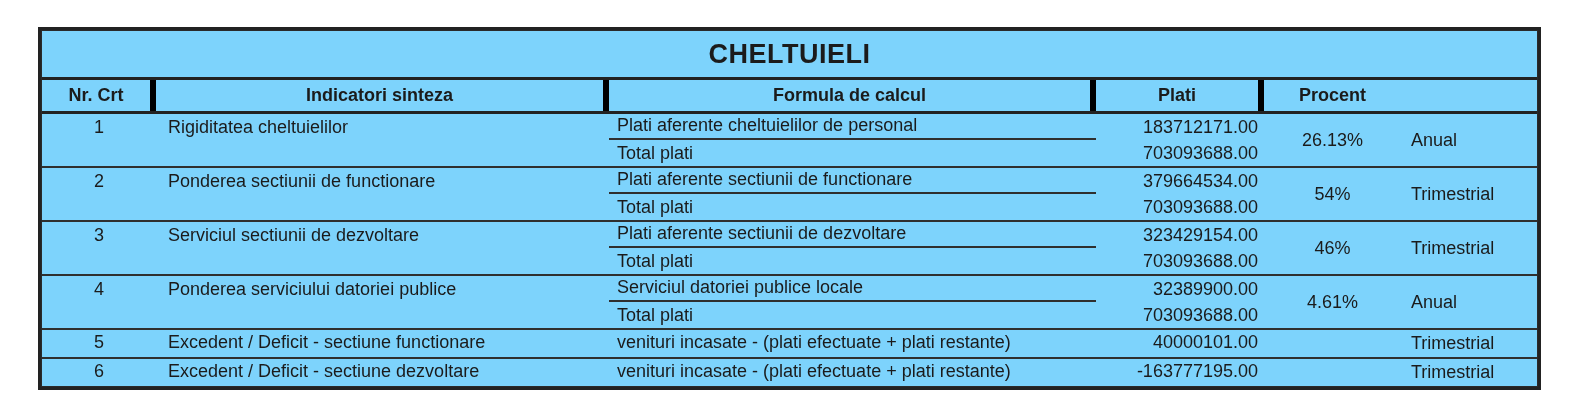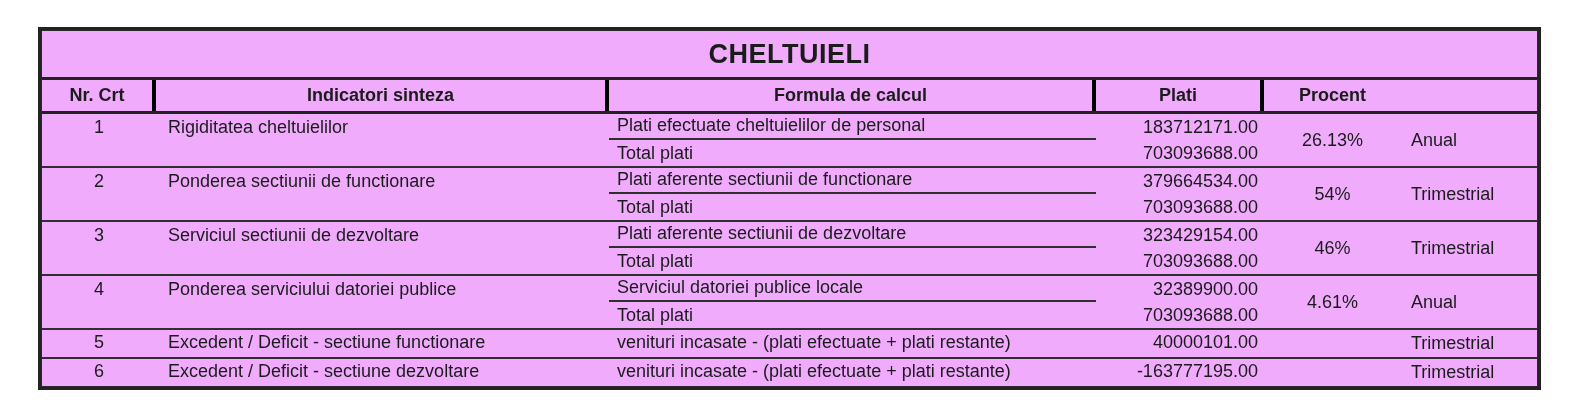--- a/index.html
+++ b/index.html
@@ -3,39 +3,39 @@
 <meta charset="utf-8">
 <style>
   html,body{margin:0;padding:0;}
   body{
     width:1584px;height:409px;position:relative;background:#ffffff;
     font-family:"Liberation Sans","DejaVu Sans",sans-serif;color:#1b1b1b;
     -webkit-font-smoothing:antialiased;
   }
   .table-wrap{
     position:absolute;left:38px;top:27px;width:1503px;
-    border:3px solid #222222;box-sizing:border-box;background:#f0abfc;
+    border:3px solid #222222;box-sizing:border-box;background:#7dd3fc;
   }
   .table-inner{border:1px solid #2a2a2a;}
   .title-row{
     height:46px;display:flex;align-items:center;justify-content:center;
     border-bottom:3px solid #222222;
     font-weight:bold;font-size:27px;letter-spacing:0.5px;
   }
   .grid{
     display:grid;
     grid-template-columns:114px 453px 487px 168px 137px 1fr;
   }
   .header-row{
     height:31px;border-bottom:3px solid #222222;
     font-weight:bold;font-size:18px;
   }
   .header-row .hcell{
     display:flex;align-items:center;justify-content:center;
-    border-right:4px solid #000000;
+    border-right:6px solid #000000;
   }
   .header-row .hcell:last-child{border-right:none;}
   .row{border-bottom:2px solid #2f2f2f;font-size:18px;}
   .row.tall{height:52px;}
   .row.short{height:27px;}
   .row:last-child{border-bottom:none;}
   .cell{box-sizing:border-box;overflow:hidden;}
   .cell.nr{text-align:center;padding-top:1px;line-height:24px;}
   .cell.ind{padding-left:12px;padding-top:1px;line-height:24px;}
   .cell.formula .frac-top{
@@ -64,21 +64,21 @@
       <div class="hcell">Indicatori sinteza</div>
       <div class="hcell">Formula de calcul</div>
       <div class="hcell">Plati</div>
       <div class="hcell">Procent</div>
     </div>
 
     <div class="grid row tall">
       <div class="cell nr">1</div>
       <div class="cell ind">Rigiditatea cheltuielilor</div>
       <div class="cell formula">
-        <div class="frac-top">Plati efectuate cheltuielilor de personal</div>
+        <div class="frac-top">Plati aferente cheltuielilor de personal</div>
         <div class="frac-bottom">Total plati</div>
       </div>
       <div class="cell sume">
         <div class="s-line">183712171.00</div>
         <div class="s-line">703093688.00</div>
       </div>
       <div class="cell procent">26.13%</div>
       <div class="cell perioada">Anual</div>
     </div>
 

